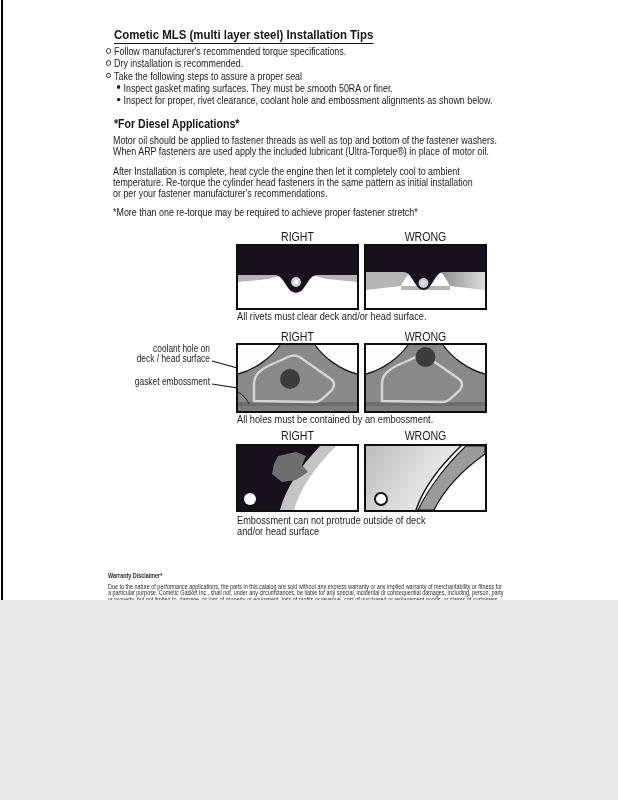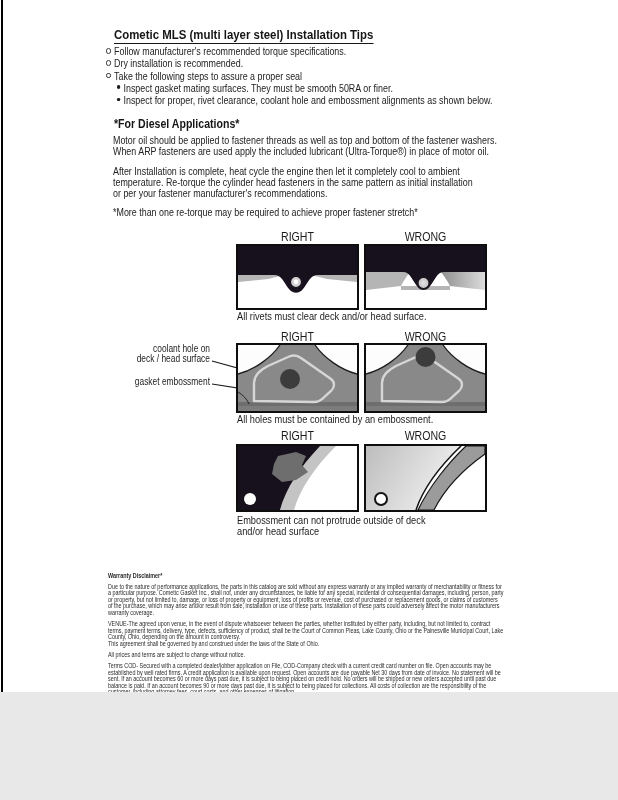--- a/index.html
+++ b/index.html
@@ -1,17 +1,17 @@
 <!DOCTYPE html>
 <html><head>
 <meta charset="utf-8">
 <style>
   html,body{margin:0;padding:0;background:#e8e8e8;}
   .page{
-    position:relative;width:618px;height:692px;background:#ffffff;
+    position:relative;width:618px;height:600px;background:#ffffff;
     font-family:"Liberation Sans","DejaVu Sans",sans-serif;color:#1f1f1f;
     overflow:hidden;margin:0 auto;
   }
   .abs{position:absolute;}
   .cond{transform:scaleX(0.84);transform-origin:0 0;}
   .cond-c{transform:scaleX(0.84);transform-origin:50% 0;}
   .cond-r{transform:scaleX(0.84);transform-origin:100% 0;}
   .edge-line{left:1px;top:0;width:2px;height:800px;background:#000;}
   .title{left:114px;top:27px;font-size:13.6px;font-weight:bold;color:#161616;
          border-bottom:1.6px solid #161616;padding-bottom:1px;white-space:nowrap;}

